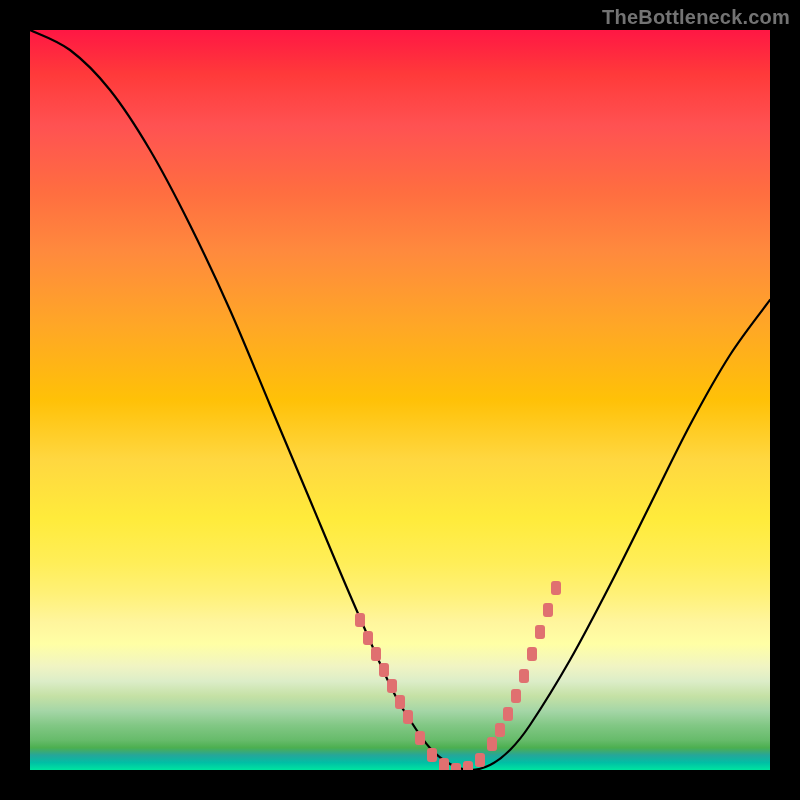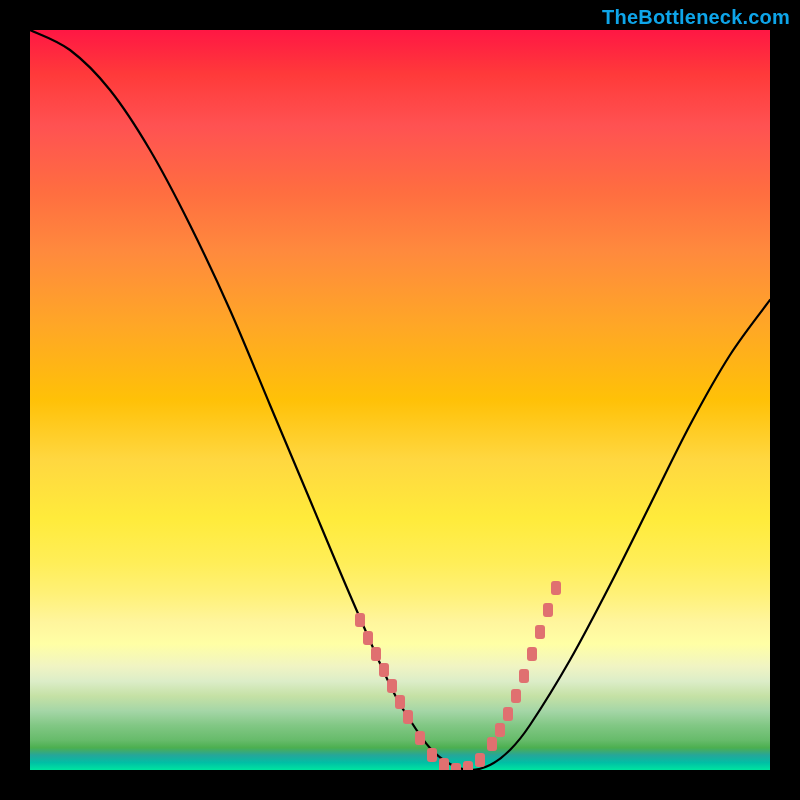--- a/index.html
+++ b/index.html
@@ -43,21 +43,21 @@
       #00e5a0 100%
     );
   }
   .watermark {
     position: absolute;
     top: 6px;
     right: 10px;
     font-family: Arial, Helvetica, sans-serif;
     font-size: 20px;
     font-weight: 600;
-    color: #0ea5e9;
+    color: #737373;
     letter-spacing: 0.2px;
   }
   svg.curve {
     position: absolute;
     left: 0;
     top: 0;
     width: 740px;
     height: 740px;
     pointer-events: none;
   }

